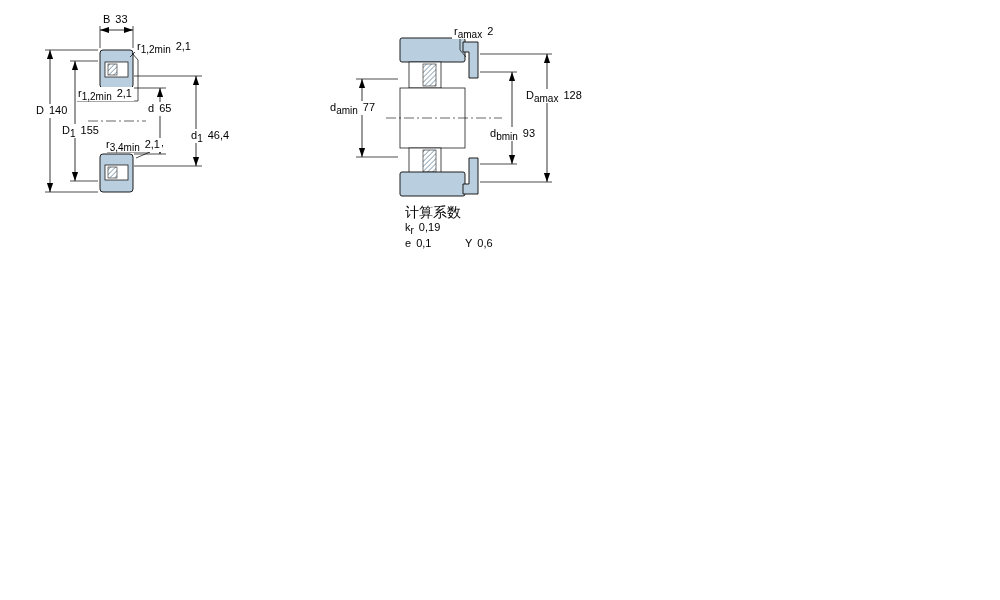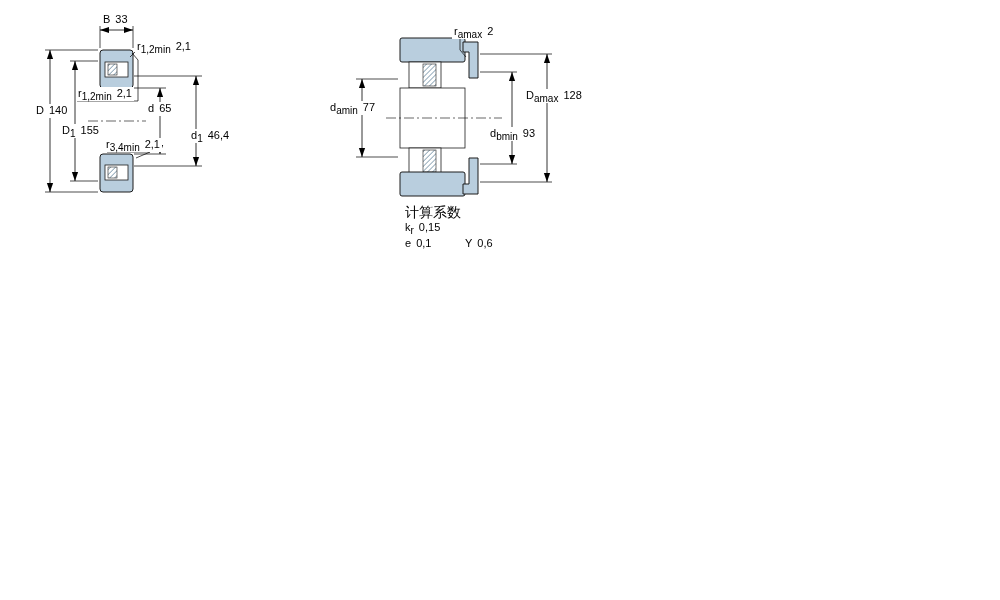--- a/index.html
+++ b/index.html
@@ -161,21 +161,21 @@
   </div>
   <div class="dim" style="left:524px; top:89px;">
     <span>D</span><sub>amax</sub><span class="val">128</span>
   </div>
   <div class="dim" style="left:488px; top:127px;">
     <span>d</span><sub>bmin</sub><span class="val">93</span>
   </div>
 
   <div class="heading" style="left:405px; top:205px;">计算系数</div>
   <div class="dim" style="left:403px; top:221px; background:transparent;">
-    <span>k</span><sub>r</sub><span class="val">0,15</span>
+    <span>k</span><sub>r</sub><span class="val">0,19</span>
   </div>
   <div class="dim" style="left:403px; top:237px; background:transparent;">
     <span>e</span><sub></sub><span class="val">0,1</span>
   </div>
   <div class="dim" style="left:463px; top:237px; background:transparent;">
     <span>Y</span><sub></sub><span class="val">0,6</span>
   </div>
 
 </div>
 

